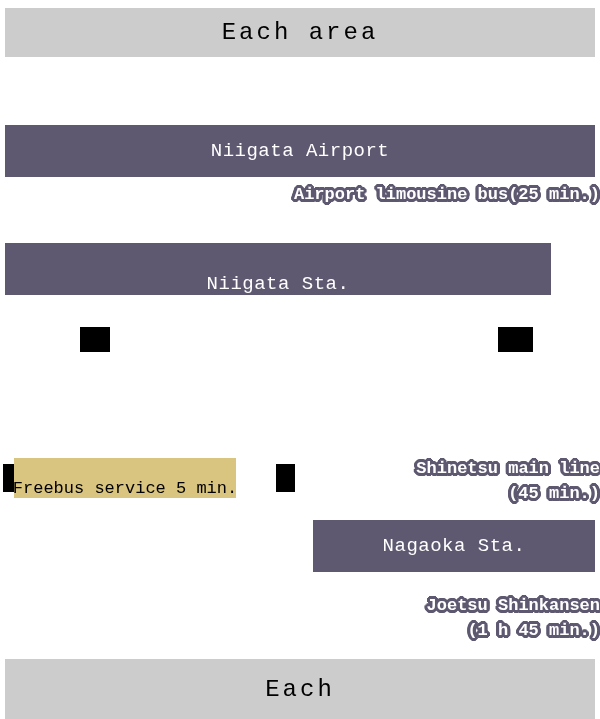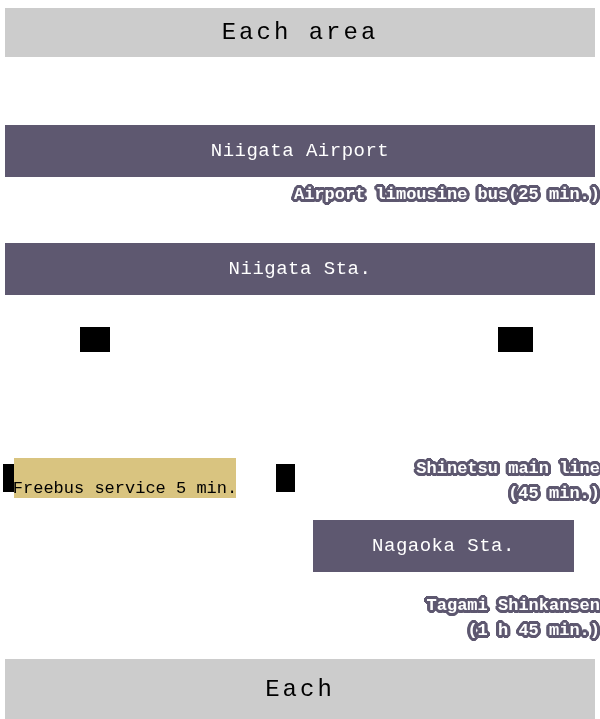--- a/index.html
+++ b/index.html
@@ -81,46 +81,46 @@
   </div>
 
   <div class="bar station-bar" style="left:5px; top:105px; width:590px; height:52px;margin-top:20px;">
     <span>Niigata Airport</span>
   </div>
 
   <div class="outlined" style="left:0; top:182px; width:600px;">
     <span>Airport limousine bus(25 min.)</span>
   </div>
 
-  <div class="bar station-bar" style="left:5px; top:243px; width:590px; height:52px;">
+  <div class="bar station-bar" style="left:5px; top:243px; width:546px; height:52px;align-items:flex-end;">
     <span>Niigata Sta.</span>
   </div>
 
   <div class="connector" style="left:80px; top:327px; width:30px; height:25px;"></div>
   <div class="connector" style="left:498px; top:327px; width:35px; height:25px;"></div>
 
 
   <div class="connector" style="left:3px; top:464px; width:14px; height:28px;"></div>
   <div class="connector" style="left:276px; top:464px; width:19px; height:28px;"></div>
   <div class="bar bus-bar" style="left:14px; top:458px; width:222px; height:40px;align-items:flex-end;">
     <span>Freebus service 5 min.</span>
   </div>
 
   <div class="outlined" style="left:310px; top:456px; width:290px;font-family:Liberation Mono, monospace;">
     <div>Shinetsu main line</div>
     <div>(45 min.)</div>
   </div>
 
 
-  <div class="bar station-bar" style="left:313px; top:520px; width:261px; height:52px;">
+  <div class="bar station-bar" style="left:313px; top:520px; width:282px; height:52px;">
     <span>Nagaoka Sta.</span>
   </div>
 
   <div class="outlined" style="left:310px; top:593px; width:290px;">
-    <div>Tagami Shinkansen</div>
+    <div>Joetsu Shinkansen</div>
     <div>(1 h 45 min.)</div>
   </div>
 
   <div class="bar area-bar" style="left:5px; top:659px; width:590px; height:60px;">
     <span>Each</span>
   </div>
 
 </div>
 
 </body></html>

